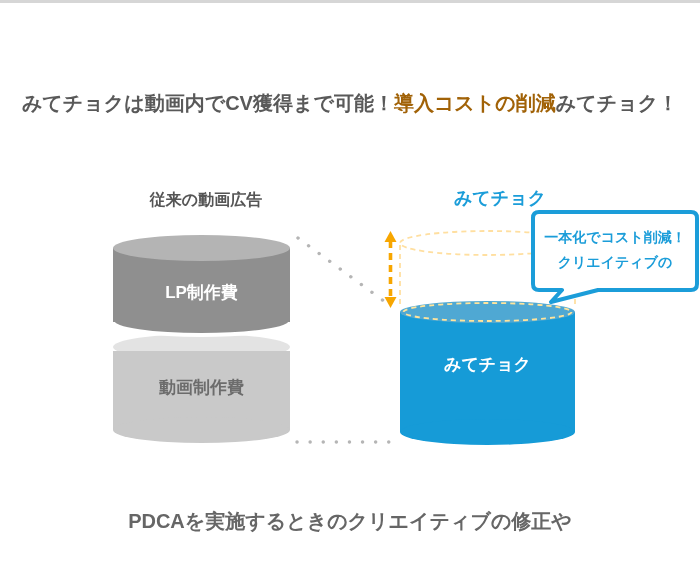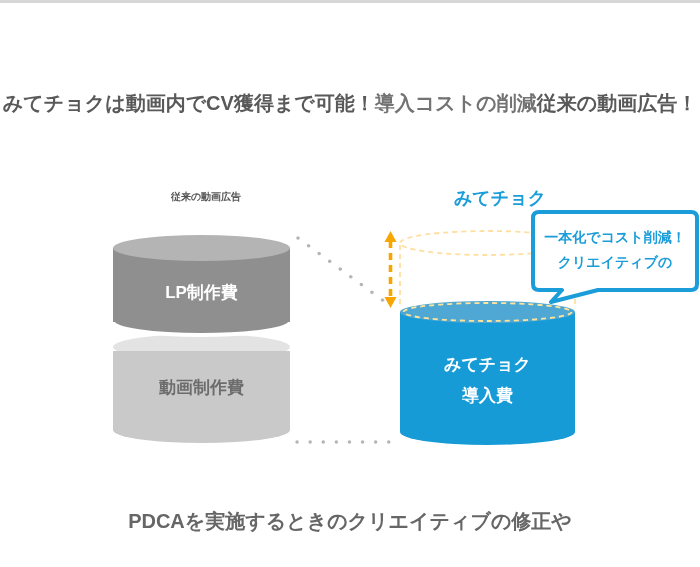--- a/index.html
+++ b/index.html
@@ -5,23 +5,23 @@
   html,body{margin:0;padding:0;background:#fff;}
   #canvas{
     position:relative;width:700px;height:567px;background:#fff;overflow:hidden;
     font-family:"Liberation Sans","DejaVu Sans",sans-serif;
   }
   .topbar{position:absolute;left:0;top:0;width:100%;height:3px;background:#d6d6d6;}
   .headline{
     position:absolute;left:0;top:87px;width:700px;text-align:center;
     font-size:20px;font-weight:bold;line-height:32px;color:#595959;letter-spacing:0;
   }
-  .headline .hl{color:#737373;}
+  .headline .hl{color:#a16207;}
   .diagram-label{position:absolute;text-align:center;width:220px;}
-  .label-left{left:96px;top:190px;font-size:10px;font-weight:600;color:#555;}
+  .label-left{left:96px;top:190px;font-size:16px;font-weight:600;color:#555;}
   .label-right{left:390px;top:186px;font-size:18px;font-weight:bold;color:#1b9dd9;}
   .cyl-text{position:absolute;text-align:center;font-weight:bold;}
   .lp-text{left:111px;top:281px;width:181px;font-size:17px;color:#fff;}
   .video-text{left:111px;top:376px;width:181px;font-size:17px;color:#6c6c6c;}
   .blue-text{left:400px;top:349px;width:175px;font-size:17px;color:#fff;line-height:31px;}
   .callout-text{
     position:absolute;left:533px;top:225px;width:164px;text-align:center;
     font-size:14px;font-weight:bold;color:#1b9dd9;line-height:25px;
   }
   .footer{
@@ -31,21 +31,21 @@
   svg{position:absolute;left:0;top:0;}
 </style>
 </head>
 <body>
 
 <div id="canvas">
 
   <div class="topbar"></div>
 
   <div class="headline">
-    <div><span>みてチョクは動画内でCV獲得まで可能！</span><span class="hl">導入コストの削減</span><span>従来の動画広告！</span></div>
+    <div><span>みてチョクは動画内でCV獲得まで可能！</span><span class="hl">導入コストの削減</span><span>みてチョク！</span></div>
   </div>
 
   <svg width="700" height="567" viewBox="0 0 700 567">
 
     <g fill="none" stroke="#ffdfa0" stroke-width="1.8" stroke-dasharray="5 4">
       <ellipse cx="487.5" cy="243" rx="87.5" ry="12"></ellipse>
       <line x1="400" y1="245" x2="400" y2="305"></line>
       <line x1="575" y1="245" x2="575" y2="305"></line>
     </g>
 
@@ -82,21 +82,20 @@
   </svg>
 
   <div class="diagram-label label-left">従来の動画広告</div>
   <div class="diagram-label label-right">みてチョク</div>
 
   <div class="cyl-text lp-text">LP制作費</div>
   <div class="cyl-text video-text">動画制作費</div>
 
   <div class="cyl-text blue-text">
     <div>みてチョク</div>
-    <div>導入費</div>
   </div>
 
   <div class="callout-text">
     <div>一本化でコスト削減！</div>
     <div>クリエイティブの</div>
   </div>
 
   <div class="footer">
     <div>PDCAを実施するときのクリエイティブの修正や</div>
   </div>

